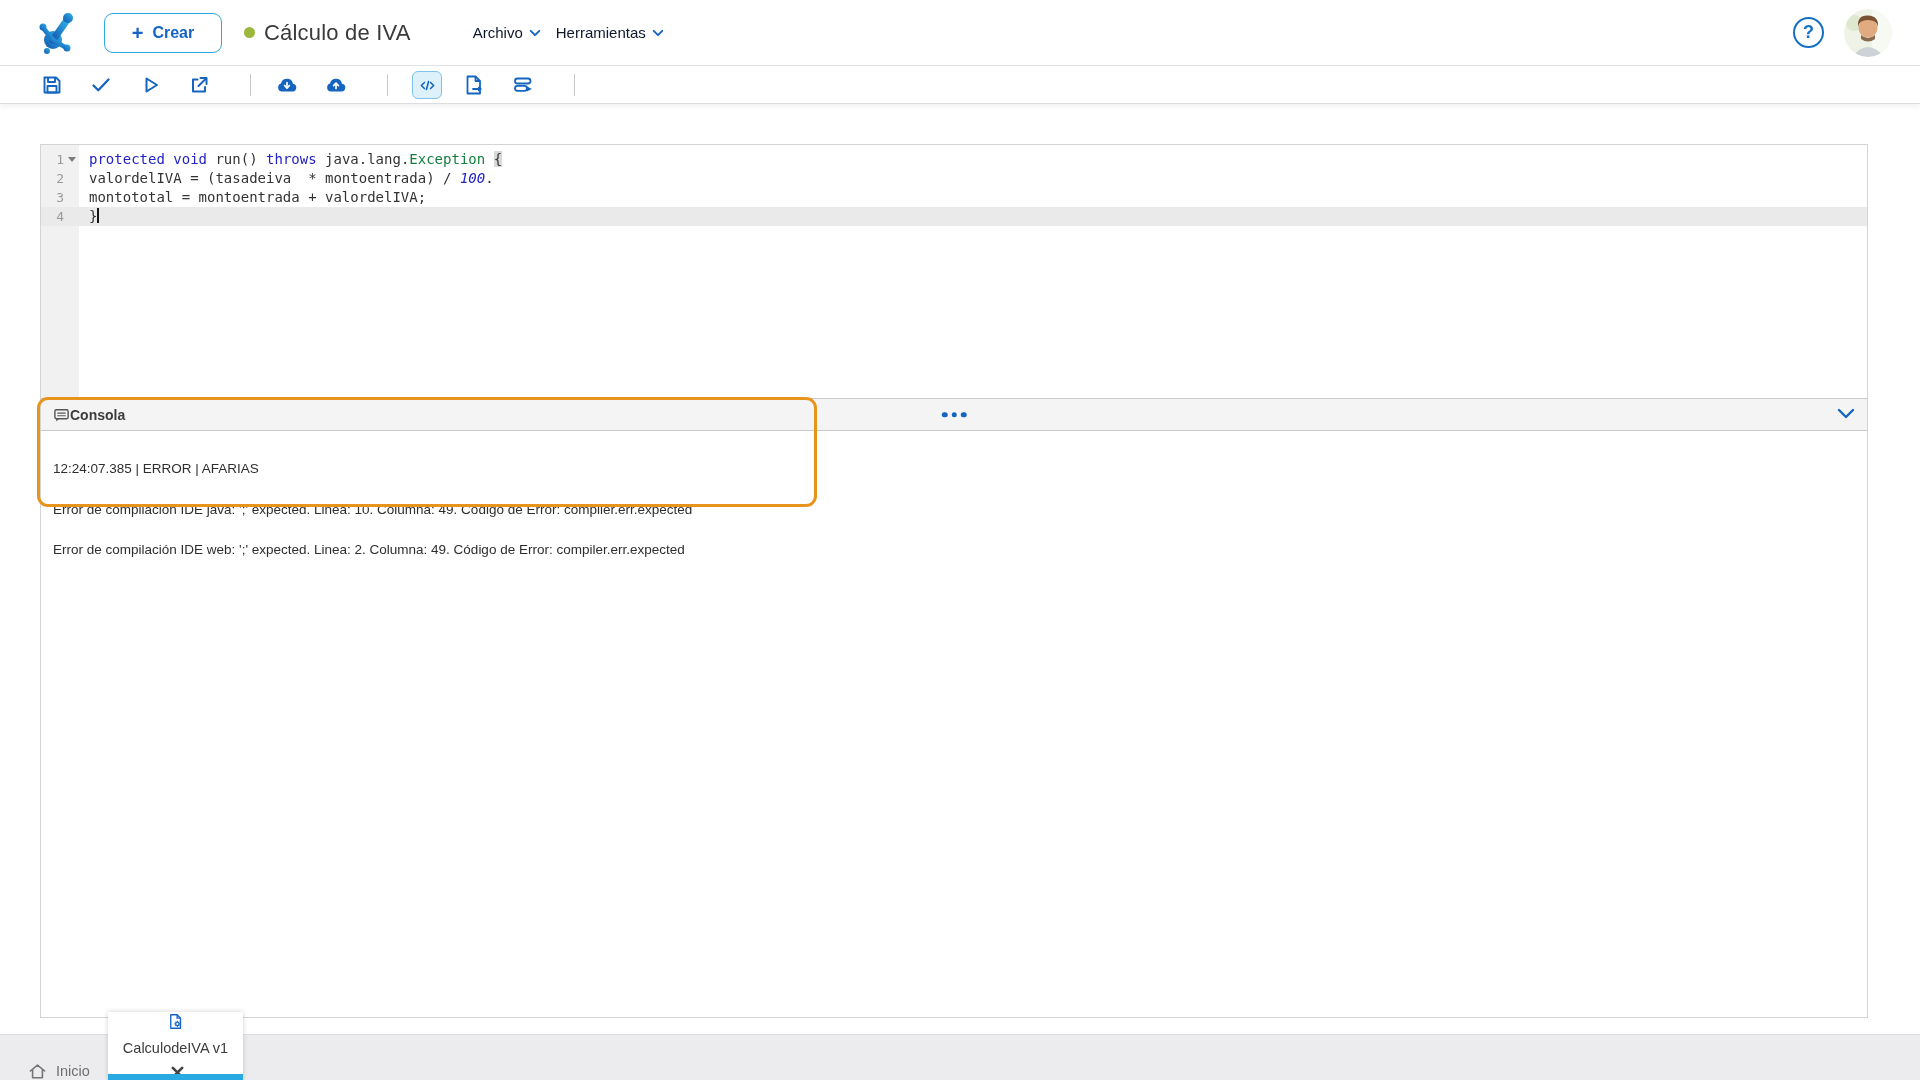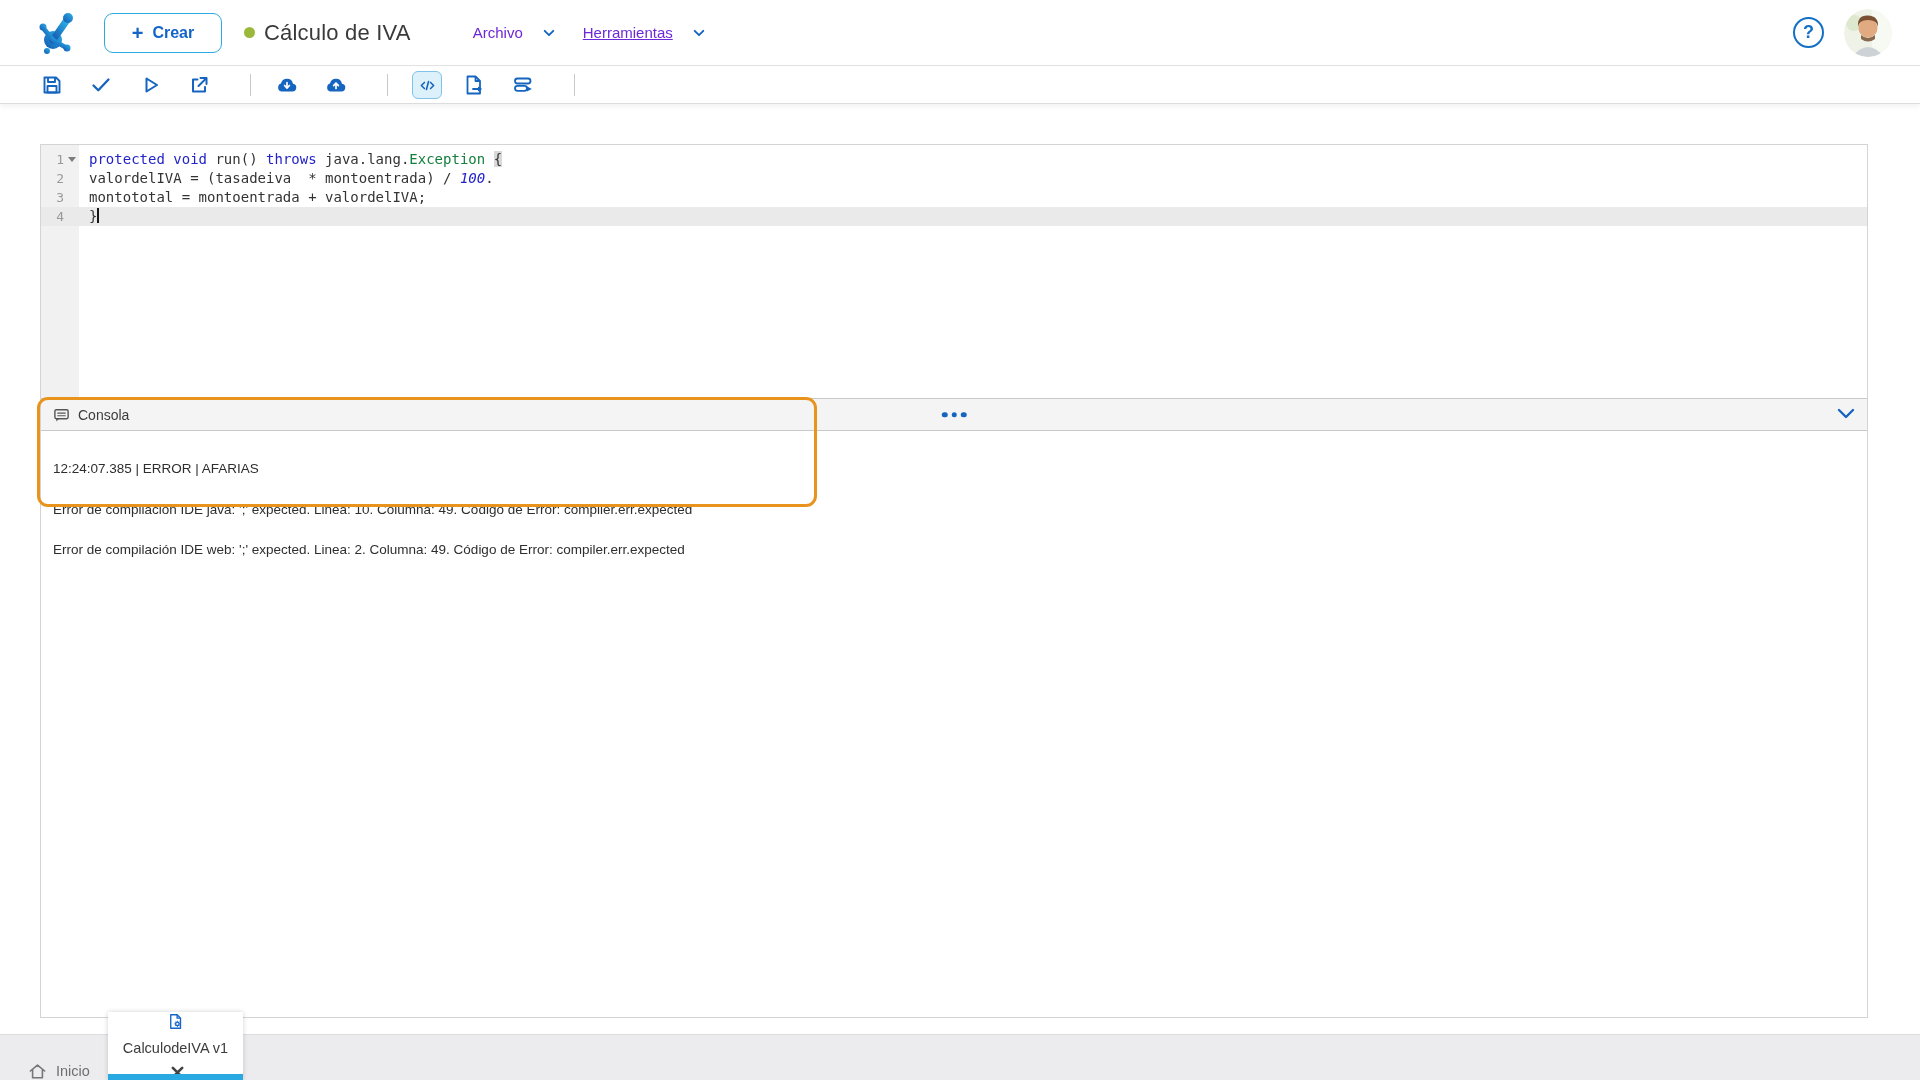--- a/index.html
+++ b/index.html
@@ -11,23 +11,23 @@
             background:#fff; border-bottom:1px solid #e2e2e2;
             display:flex; align-items:center; }
   .logo { margin-left:34px; width:52px; height:52px; }
   .create-btn { margin-left:18px; width:118px; height:40px; background:#fff;
                 border:1.6px solid #2BA9E1; border-radius:9px;
                 display:flex; align-items:center; justify-content:center; gap:9px;
                 color:#1464C8; font-size:16px; font-weight:700; cursor:pointer; }
   .create-btn .plus { font-size:20px; font-weight:700; line-height:1; }
   .status-dot { width:11px; height:11px; border-radius:50%; background:#9CB83B; margin-left:22px; }
   .doc-title { margin-left:9px; font-size:22px; font-weight:500; color:#3a3a3a; letter-spacing:.2px; }
-  .menu { display:flex; align-items:center; gap:20px; font-size:15px; color:#6d28d9; cursor:pointer; }
+  .menu { display:flex; align-items:center; gap:6px; font-size:15px; color:#0f172a; cursor:pointer; }
   .menu.archivo { margin-left:62px; }
-  .menu.herramientas { margin-left:28px;text-decoration:underline; }
+  .menu.herramientas { margin-left:15px; }
   .chev-blue { width:12px; height:8px; }
   .header-right { margin-left:auto; margin-right:28px; display:flex; align-items:center; gap:20px; }
   .help-btn { width:31px; height:31px; border:2.6px solid #1470C4; border-radius:50%;
               color:#1470C4; font-size:18px; font-weight:700;
               display:flex; align-items:center; justify-content:center; cursor:pointer; }
   .avatar { width:48px; height:48px; border-radius:50%; overflow:hidden; cursor:pointer; }
 
   
   .toolbar { position:absolute; top:67px; left:0; width:1920px; height:37px; background:#fff;
              border-bottom:1px solid #dcdcdc; box-shadow:0 3px 5px rgba(0,0,0,.05);
@@ -62,21 +62,21 @@
   .tk-type { color:#15803d; }
   .tk-p    { color:#333;margin-top:8px; }
   .tk-bracket { background:#d9d9d9; }
   .tk-cursor { display:inline-block; width:1.5px; height:15px; background:#151515;
                vertical-align:-2px; }
 
   
   .console-header { height:33px; background:#f4f4f5; border-top:1px solid #c9c9c9;
                     border-bottom:1px solid #c9c9c9; display:flex; align-items:center;
                     position:relative; }
-  .console-title-group { display:flex; gap:8px; margin-left:12px; }
+  .console-title-group { display:flex; gap:0; margin-left:12px;font-weight:bold; }
   .console-title { font-size:14px; color:#3c3c3c; }
   .splitter-handle { position:absolute; left:50%; top:50%; transform:translate(-50%,-50%);
                      display:flex; gap:4px; cursor:row-resize; padding:4px; }
   .splitter-handle i { width:5.5px; height:5.5px; border-radius:50%; background:#1565C0; }
   .console-collapse { position:absolute; right:12px; top:8px; width:18px; height:14px; cursor:pointer; }
   .console-body { flex:1; padding:8px 12px; font-size:13.5px; color:#2e2e2e; line-height:20.5px; }
   .console-msg { white-space:pre-wrap;margin-top:20px; }
 
   
   .tutorial-highlight { position:absolute; left:-4px; top:252px; width:780px; height:110px;

